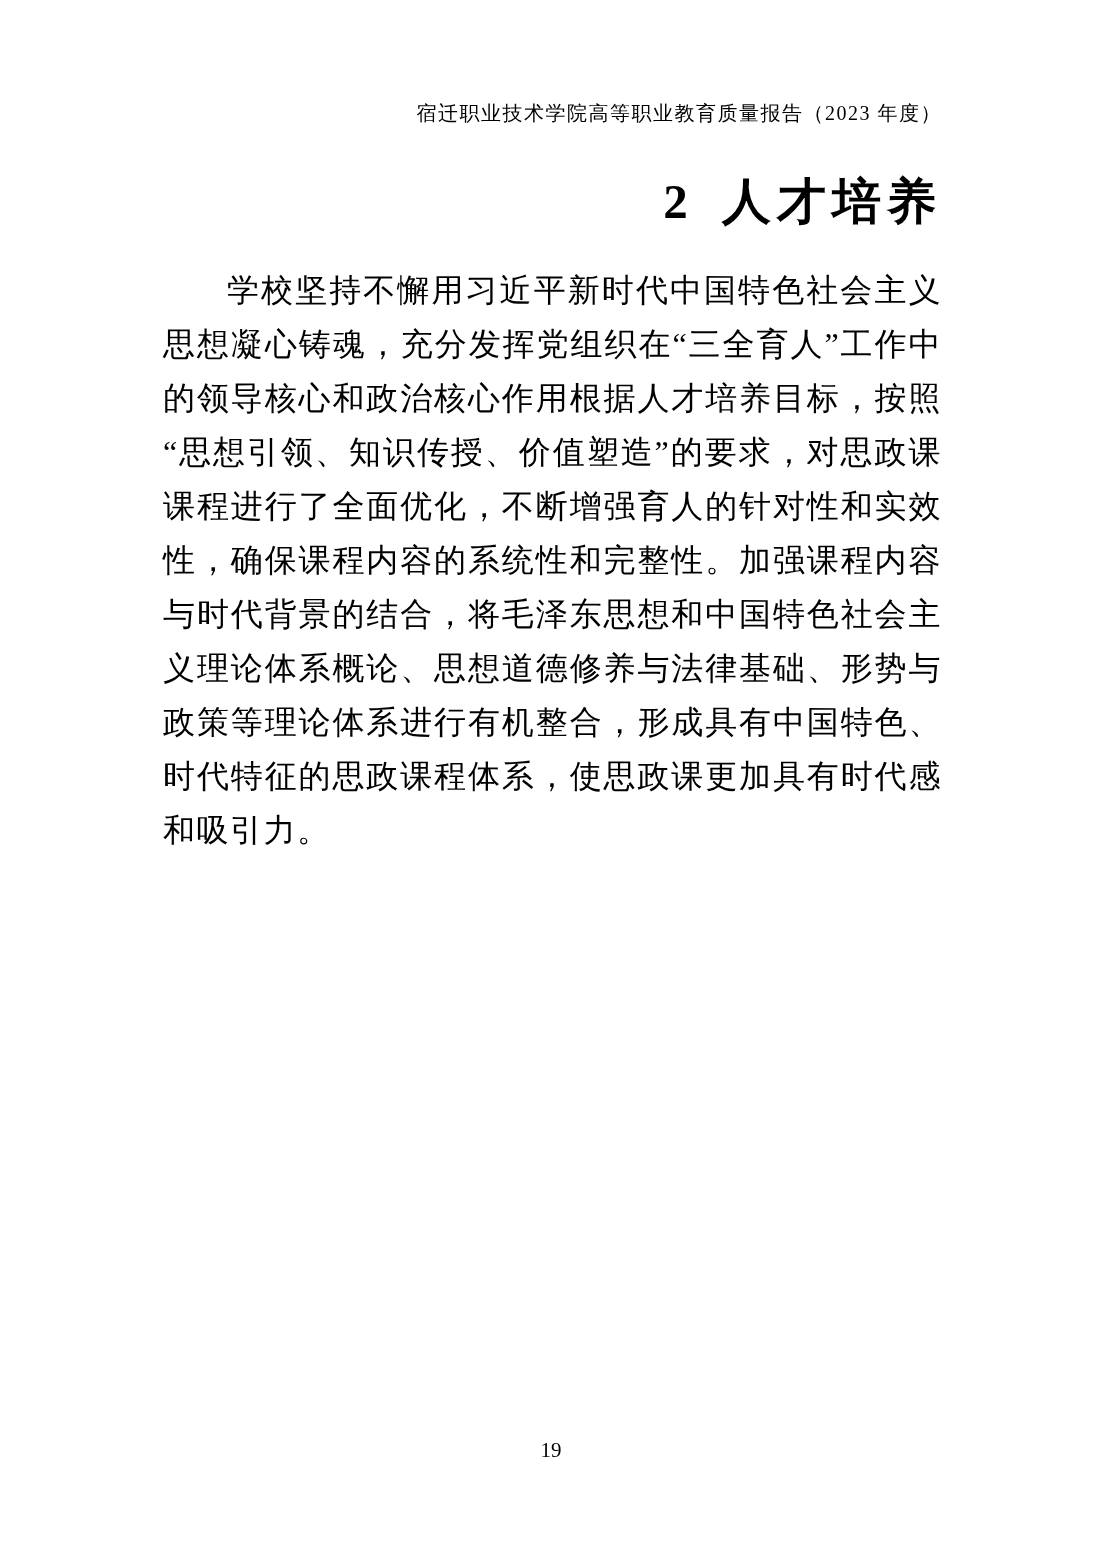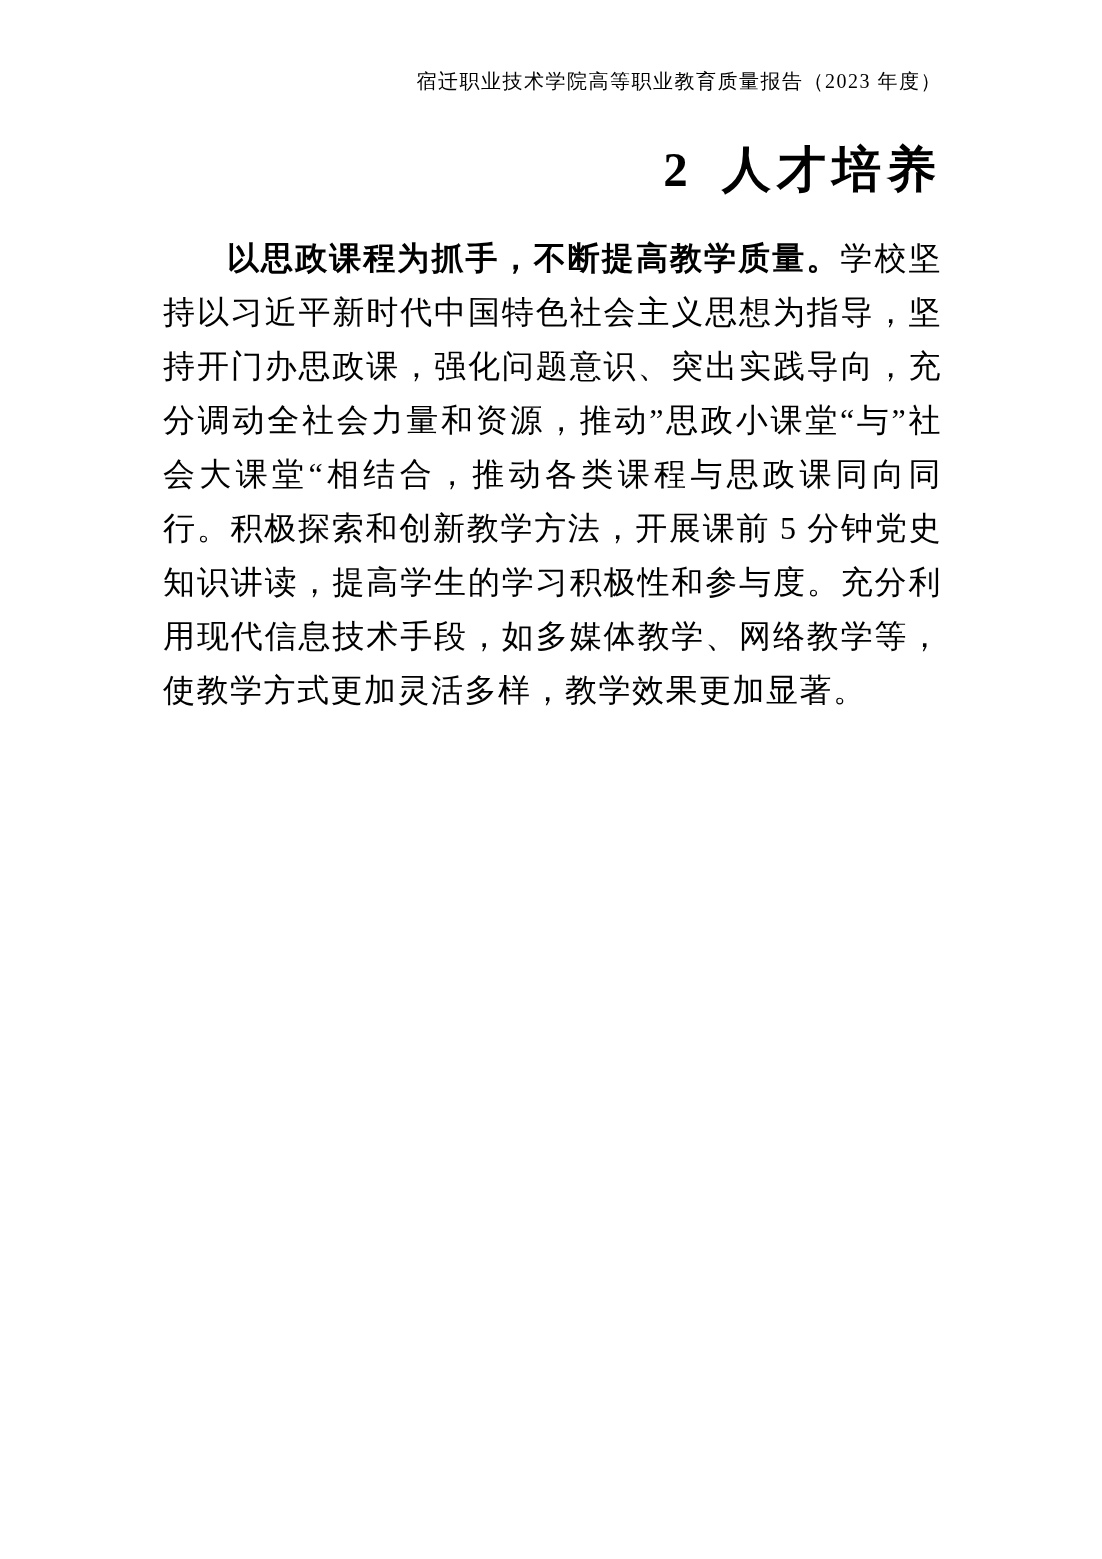--- a/index.html
+++ b/index.html
@@ -14,21 +14,21 @@
     background: #ffffff;
     color: #000000;
     font-family: "Liberation Serif", serif;
     overflow: hidden;
     box-sizing: border-box;
   }
   .content {
     padding: 0 160px 0 163px;
   }
   .doc-header {
-    padding-top: 68px;
+    padding-top: 100px;
     text-align: right;
     font-size: 20px;
     letter-spacing: 1.5px;
     color: #000000;
   }
   .chapter-title {
     margin: 42px 0 0 0;
     text-align: right;
     font-size: 49px;
     font-weight: bold;
@@ -82,18 +82,19 @@
 
 <div class="page">
   <div class="content">
 
     <div class="doc-header">宿迁职业技术学院高等职业教育质量报告（2023 年度）</div>
 
     <h1 class="chapter-title">2 人才培养</h1>
 
 
 
+    <p class="body-paragraph">学校坚持不懈用习近平新时代中国特色社会主义思想凝心铸魂，充分发挥党组织在“三全育人”工作中的领导核心和政治核心作用根据人才培养目标，按照“思想引领、知识传授、价值塑造”的要求，对思政课课程进行了全面优化，不断增强育人的针对性和实效性，确保课程内容的系统性和完整性。加强课程内容与时代背景的结合，将毛泽东思想和中国特色社会主义理论体系概论、思想道德修养与法律基础、形势与政策等理论体系进行有机整合，形成具有中国特色、时代特征的思政课程体系，使思政课更加具有时代感和吸引力。</p>
 
-    <p class="body-paragraph"><span class="lead-bold">以思政课程为抓手，不断提高教学质量。</span><span>学校坚持以习近平新时代中国特色社会主义思想为指导，坚持开门办思政课，强化问题意识、突出实践导向，充分调动全社会力量和资源，推动”思政小课堂“与”社会大课堂“相结合，推动各类课程与思政课同向同行。积极探索和创新教学方法，开展课前 5 分钟党史知识讲读，提高学生的学习积极性和参与度。充分利用现代信息技术手段，如多媒体教学、网络教学等，使教学方式更加灵活多样，教学效果更加显著。</span></p>
 
   </div>
 
+  <div class="page-footer">19</div>
 </div>
 
 </body></html>

